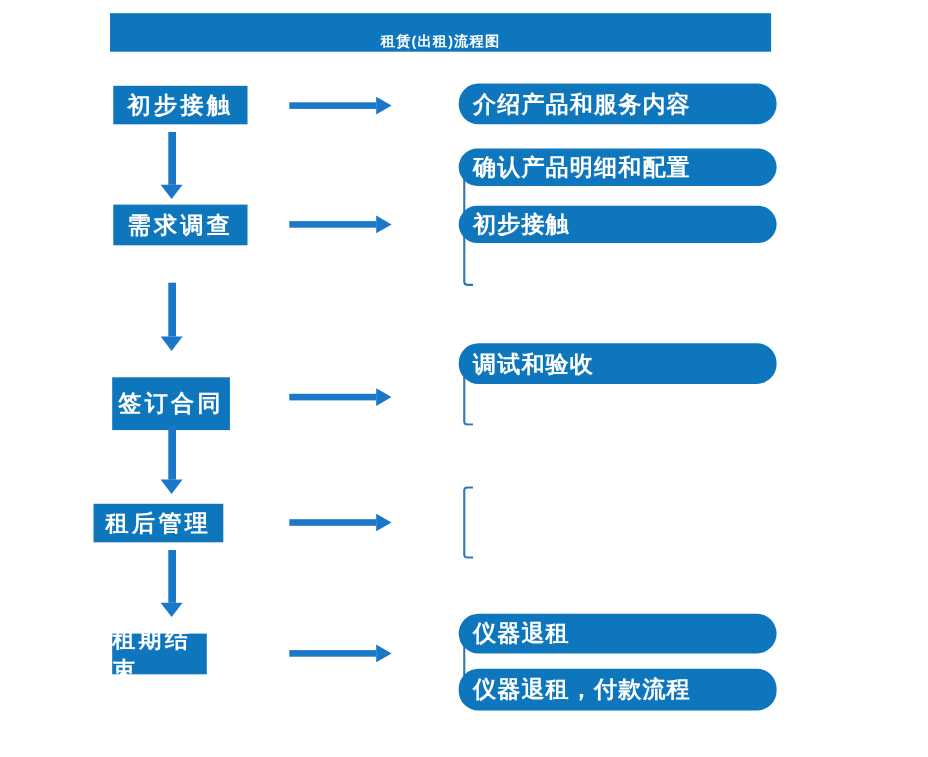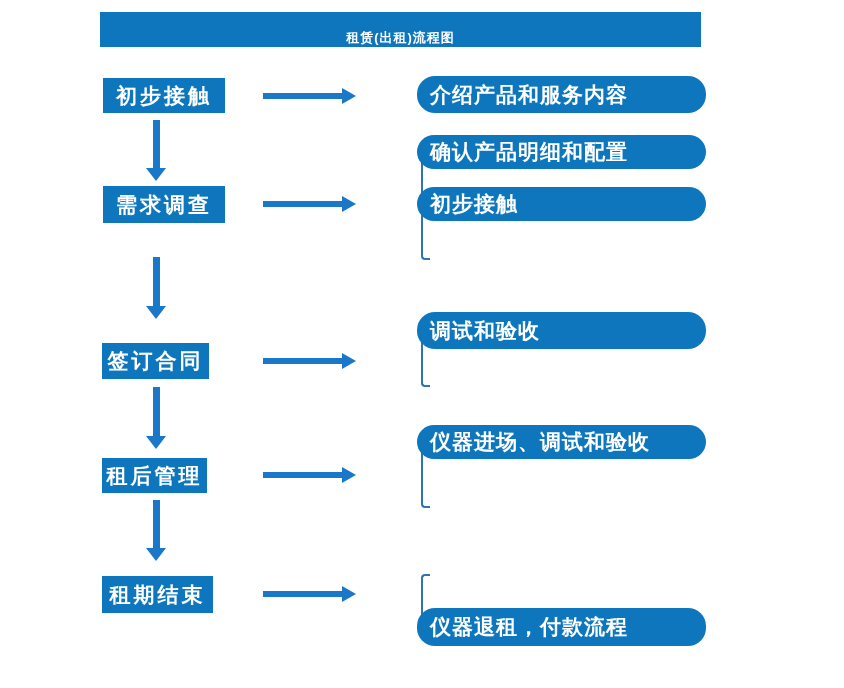--- a/index.html
+++ b/index.html
@@ -54,27 +54,27 @@
   <div class="title-bar">
     <span>租赁(出租)流程图</span>
   </div>
 
   <div class="bluebox lbox" style="left:103px;top:186px;width:122px;height:37px">
     <span>需求调查</span>
   </div>
   <div class="bluebox lbox" style="left:103px;top:78px;width:122px;height:35px">
     <span>初步接触</span>
   </div>
-  <div class="bluebox lbox" style="left:102px;top:343px;width:107px;height:36px">
+  <div class="bluebox lbox" style="left:102px;top:343px;width:107px;height:48px">
     <span>签订合同</span>
   </div>
-  <div class="bluebox lbox" style="left:102px;top:458px;width:105px;height:35px">
+  <div class="bluebox lbox" style="left:85px;top:458px;width:118px;height:35px">
     <span>租后管理</span>
   </div>
-  <div class="bluebox lbox" style="left:102px;top:576px;width:111px;height:37px">
+  <div class="bluebox lbox" style="left:102px;top:576px;width:86px;height:37px">
     <span>租期结束</span>
   </div>
 
   <div class="varrow" style="top:120px;height:61px">
     <div class="v-line"></div>
     <div class="v-head"></div>
   </div>
   <div class="varrow" style="top:257px;height:62px">
     <div class="v-line"></div>
     <div class="v-head"></div>
@@ -119,20 +119,20 @@
   </div>
   <div class="bluebox rbox" style="top:135px;height:34px">
     <span>确认产品明细和配置</span>
   </div>
   <div class="bluebox rbox" style="top:187px;height:34px">
     <span>初步接触</span>
   </div>
   <div class="bluebox rbox" style="top:312px;height:37px">
     <span>调试和验收</span>
   </div>
-  <div class="bluebox rbox" style="top:425px;height:34px">
-    <span>仪器进场、调试和验收</span>
+  <div class="bluebox rbox" style="top:558px;height:36px">
+    <span>仪器退租</span>
   </div>
   <div class="bluebox rbox" style="top:608px;height:38px">
     <span>仪器退租，付款流程</span>
   </div>
 
 </div>
 
 </body></html>

